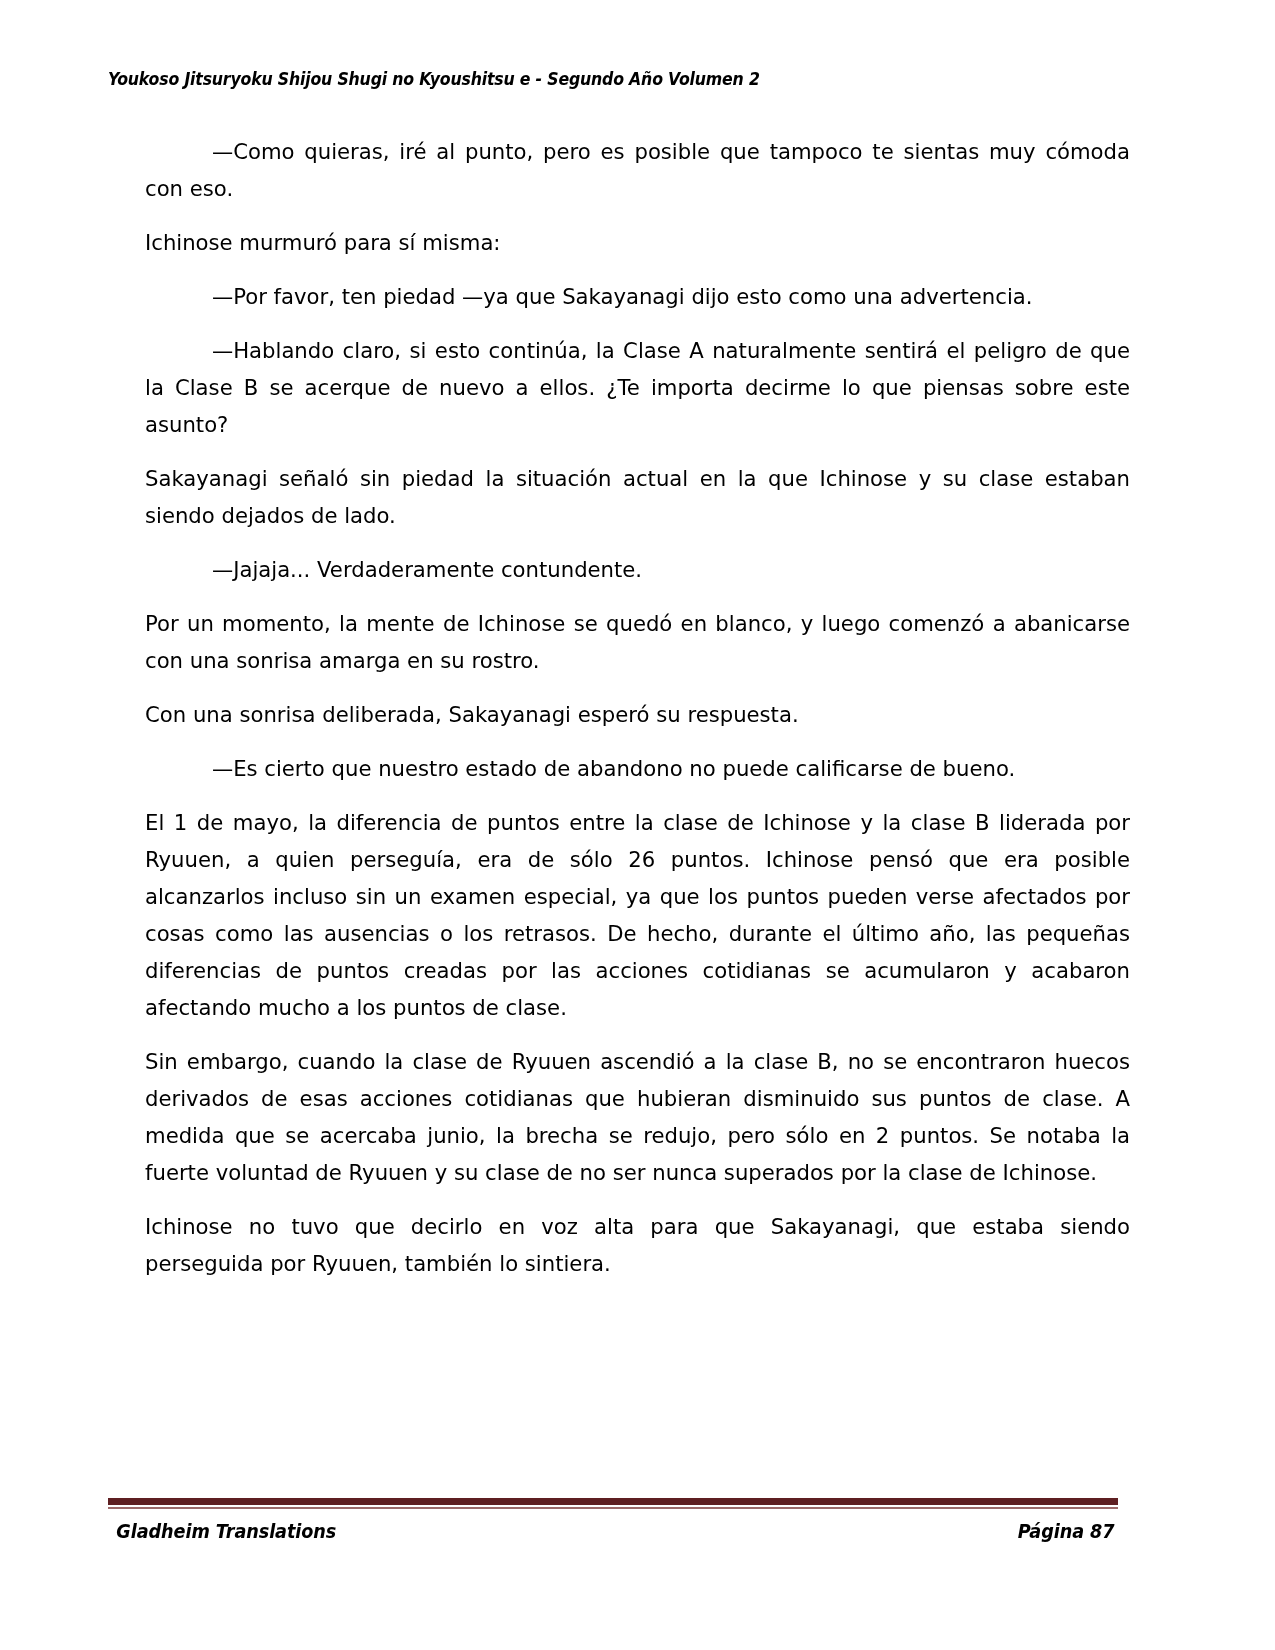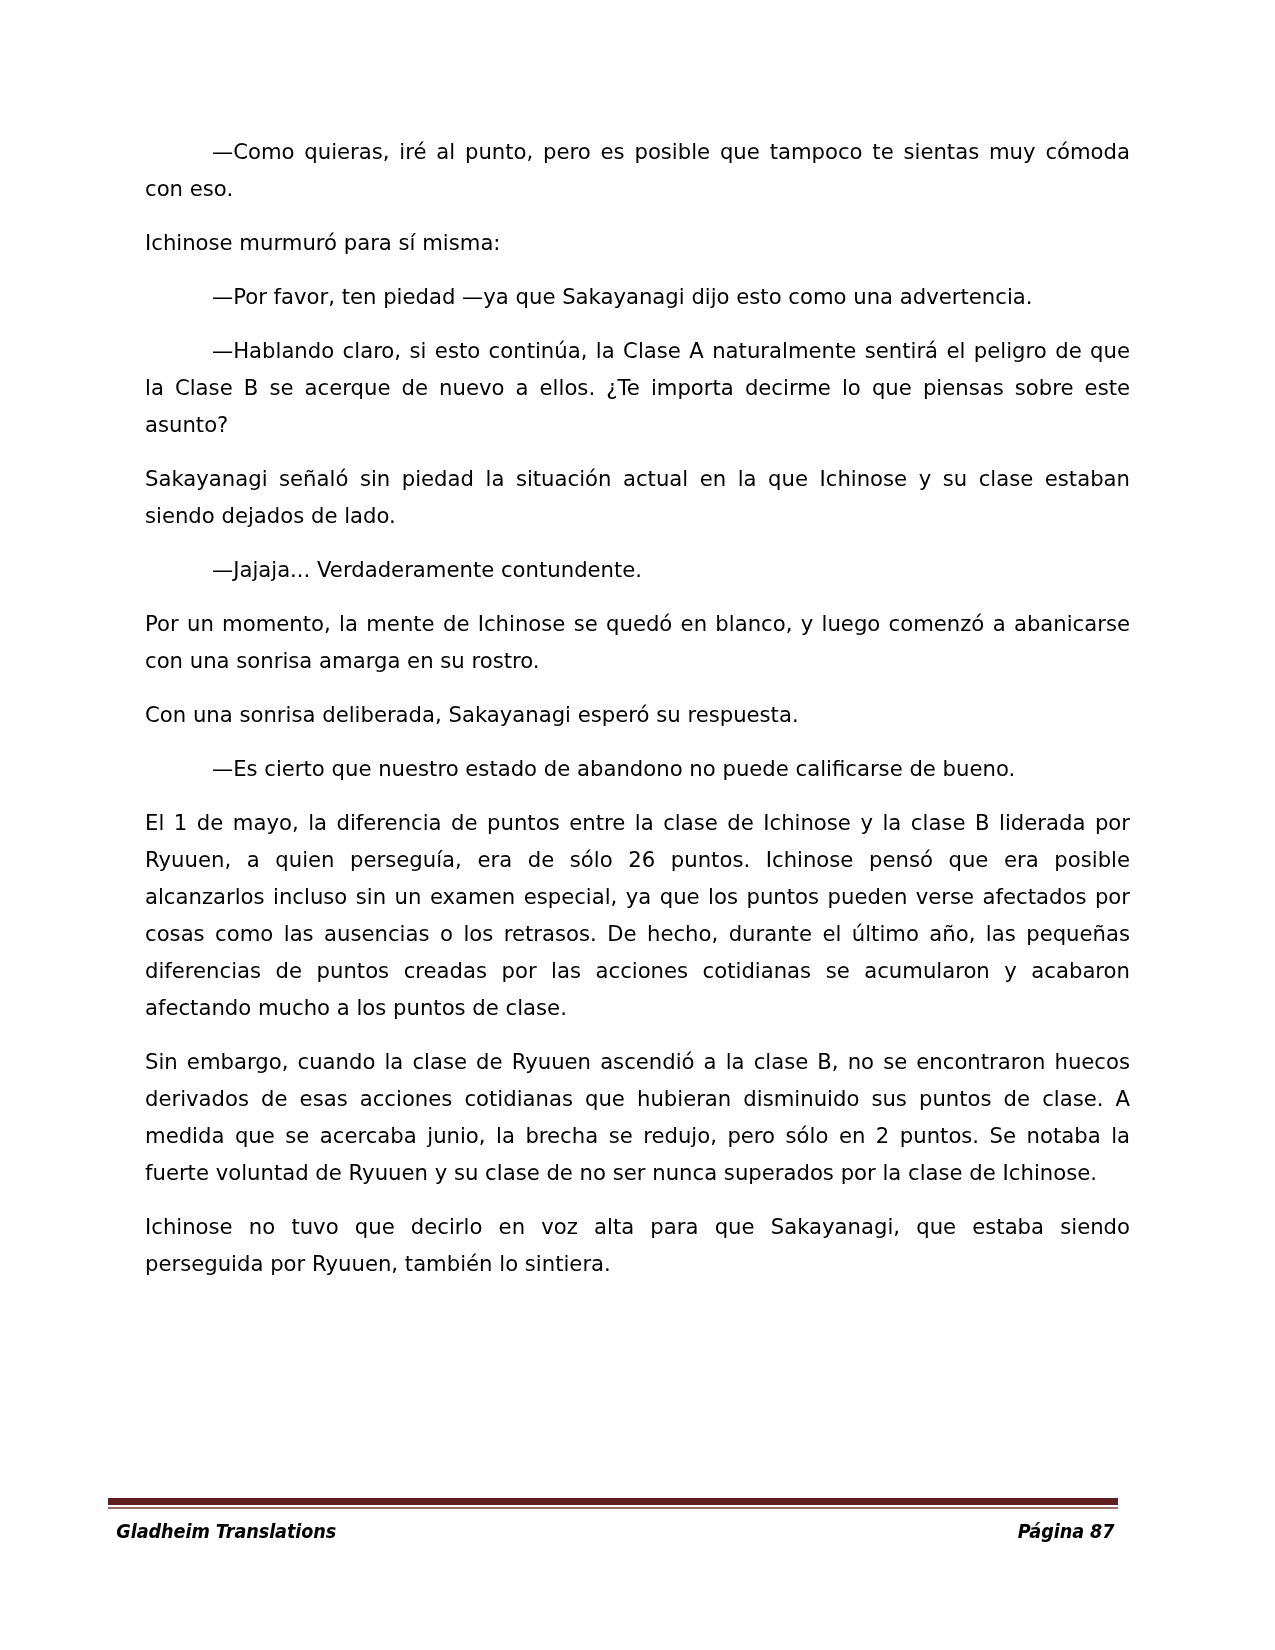--- a/index.html
+++ b/index.html
@@ -119,20 +119,23 @@
   .footer-right {
     transform: scaleX(0.93);
     transform-origin: right baseline;
   }
 </style>
 </head>
 <body>
 
 <div class="page">
 
+  <div class="header">
+    <div class="header-title">Youkoso Jitsuryoku Shijou Shugi no Kyoushitsu e - Segundo Año Volumen 2</div>
+  </div>
 
   <div class="content">
     <p class="para indent">—Como quieras, iré al punto, pero es posible que tampoco te sientas muy cómoda con eso.</p>
     <p class="para">Ichinose murmuró para sí misma:</p>
     <p class="para indent">—Por favor, ten piedad —ya que Sakayanagi dijo esto como una advertencia.</p>
     <p class="para indent">—Hablando claro, si esto continúa, la Clase A naturalmente sentirá el peligro de que la Clase B se acerque de nuevo a ellos. ¿Te importa decirme lo que piensas sobre este asunto?</p>
     <p class="para">Sakayanagi señaló sin piedad la situación actual en la que Ichinose y su clase estaban siendo dejados de lado.</p>
     <p class="para indent">—Jajaja... Verdaderamente contundente.</p>
     <p class="para">Por un momento, la mente de Ichinose se quedó en blanco, y luego comenzó a abanicarse con una sonrisa amarga en su rostro.</p>
     <p class="para">Con una sonrisa deliberada, Sakayanagi esperó su respuesta.</p>

